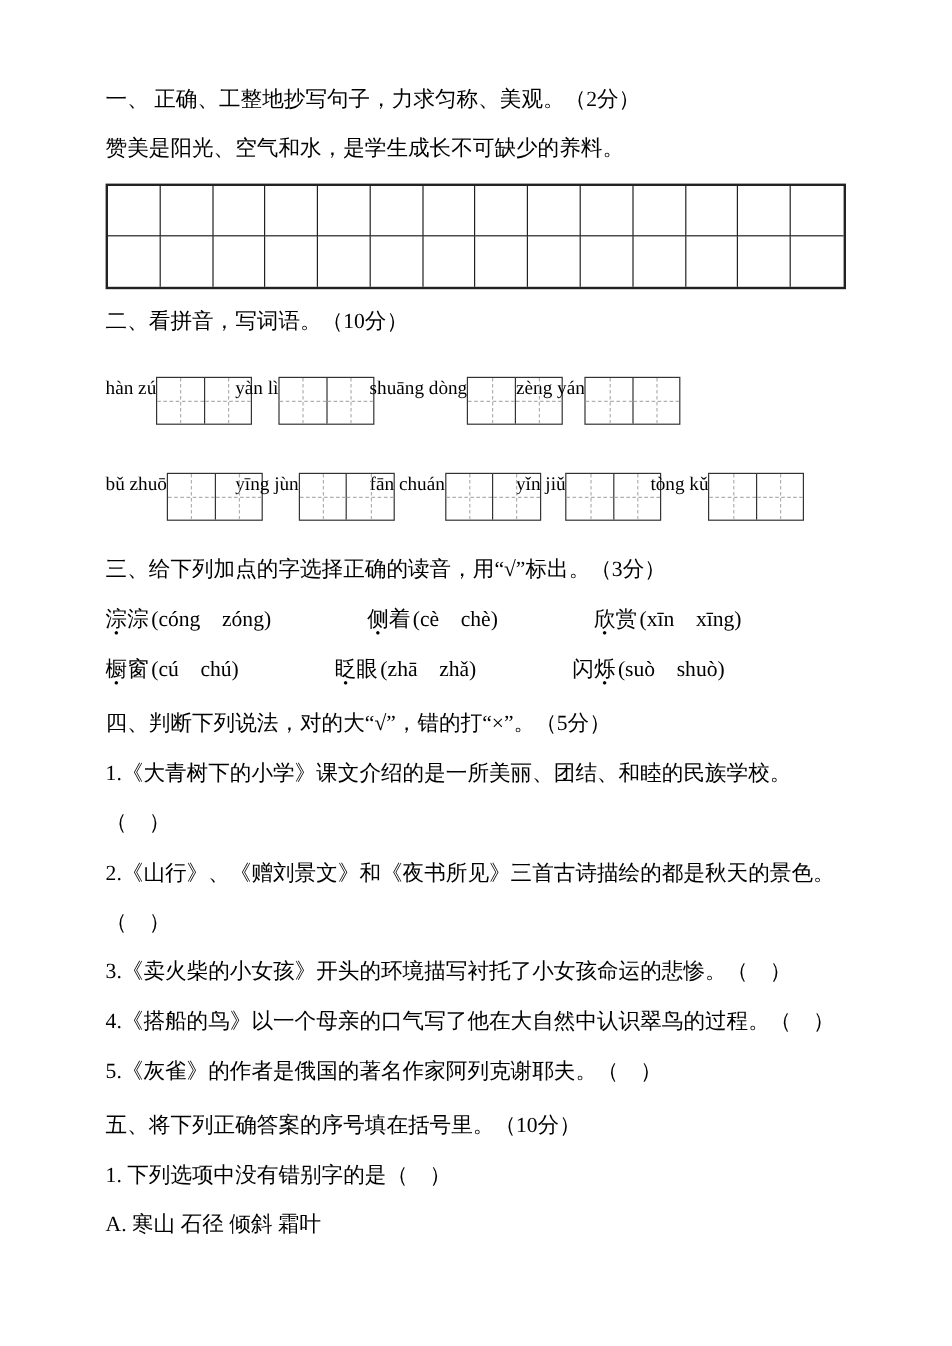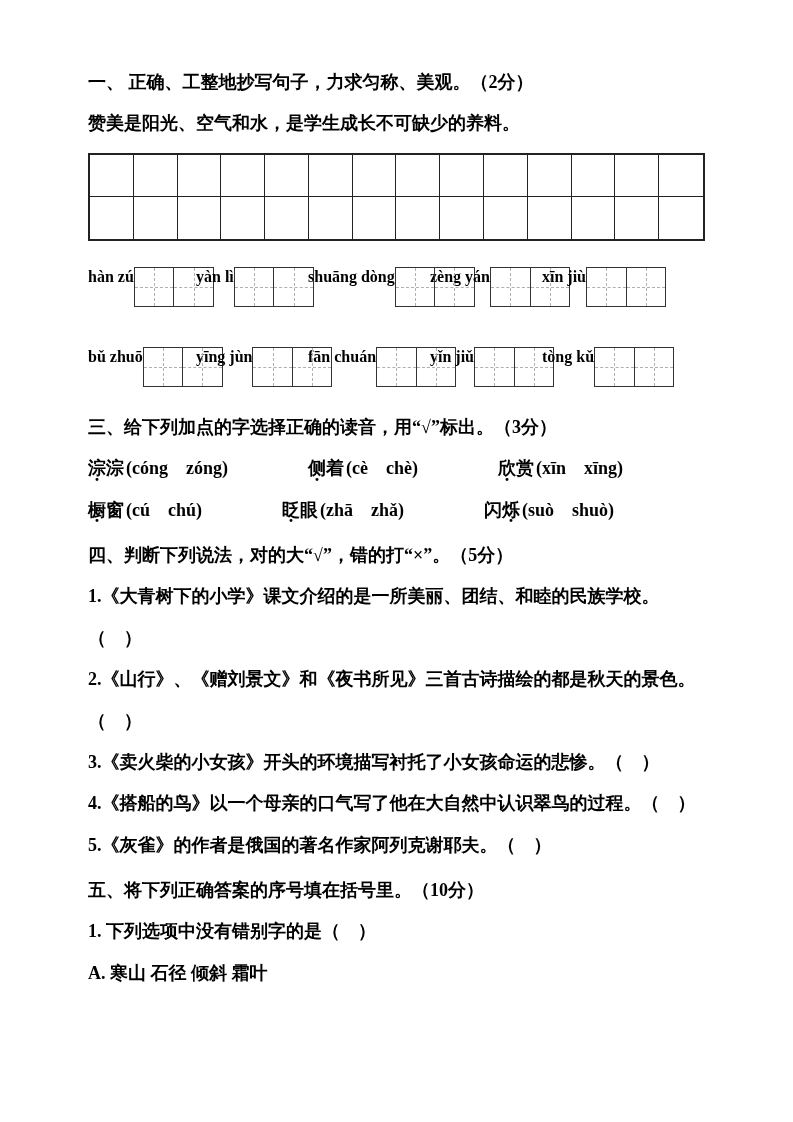--- a/index.html
+++ b/index.html
@@ -43,21 +43,21 @@
   
   .s3-line { display:flex; gap:80px; font-size:18px; line-height:2.3; flex-wrap:wrap; }
   .s3-item { white-space:nowrap; }
   .opts { margin-left:2px; white-space:pre; }
   .dotted { position:relative; }
   .dotted::after {
     content:"\00B7"; position:absolute; left:50%; bottom:-0.60em;
     transform:translateX(-50%); font-weight:bold; font-size:18px; line-height:1;
   }
 
-  section { margin:0;font-weight:bold; }
+  section { margin:0; }
   .mt { margin-top:4px; }
 </style>
 </head>
 <body>
 
 <div class="page">
 
 
   <section>
     <p class="heading">一、 正确、工整地抄写句子，力求匀称、美观。（2分）</p>
@@ -88,20 +88,21 @@
         <div class="gcell lastr"></div>
         <div class="gcell lastr"></div>
         <div class="gcell lastr"></div>
         <div class="gcell lastr"></div>
         <div class="gcell lastr"></div>
         <div class="gcell lastc lastr"></div>
       </div>
   </section>
 
   <section>
+    <p class="heading">二、看拼音，写词语。（10分）</p>
     <div class="pinyin-grid" id="pinyinRow1">
         <div class="pgroup">
           <div class="pinyin">hàn zú</div>
           <div class="tzg">
             <div class="cell"></div>
             <div class="cell"></div>
           </div>
         </div>
         <div class="pgroup">
           <div class="pinyin">yàn lì</div>
@@ -112,27 +113,20 @@
         </div>
         <div class="pgroup">
           <div class="pinyin">shuāng dòng</div>
           <div class="tzg">
             <div class="cell"></div>
             <div class="cell"></div>
           </div>
         </div>
         <div class="pgroup">
           <div class="pinyin">zèng yán</div>
-          <div class="tzg">
-            <div class="cell"></div>
-            <div class="cell"></div>
-          </div>
-        </div>
-        <div class="pgroup">
-          <div class="pinyin">xīn jiù</div>
           <div class="tzg">
             <div class="cell"></div>
             <div class="cell"></div>
           </div>
         </div>
       </div>
     <div class="pinyin-grid" id="pinyinRow2">
         <div class="pgroup">
           <div class="pinyin">bǔ zhuō</div>
           <div class="tzg">

